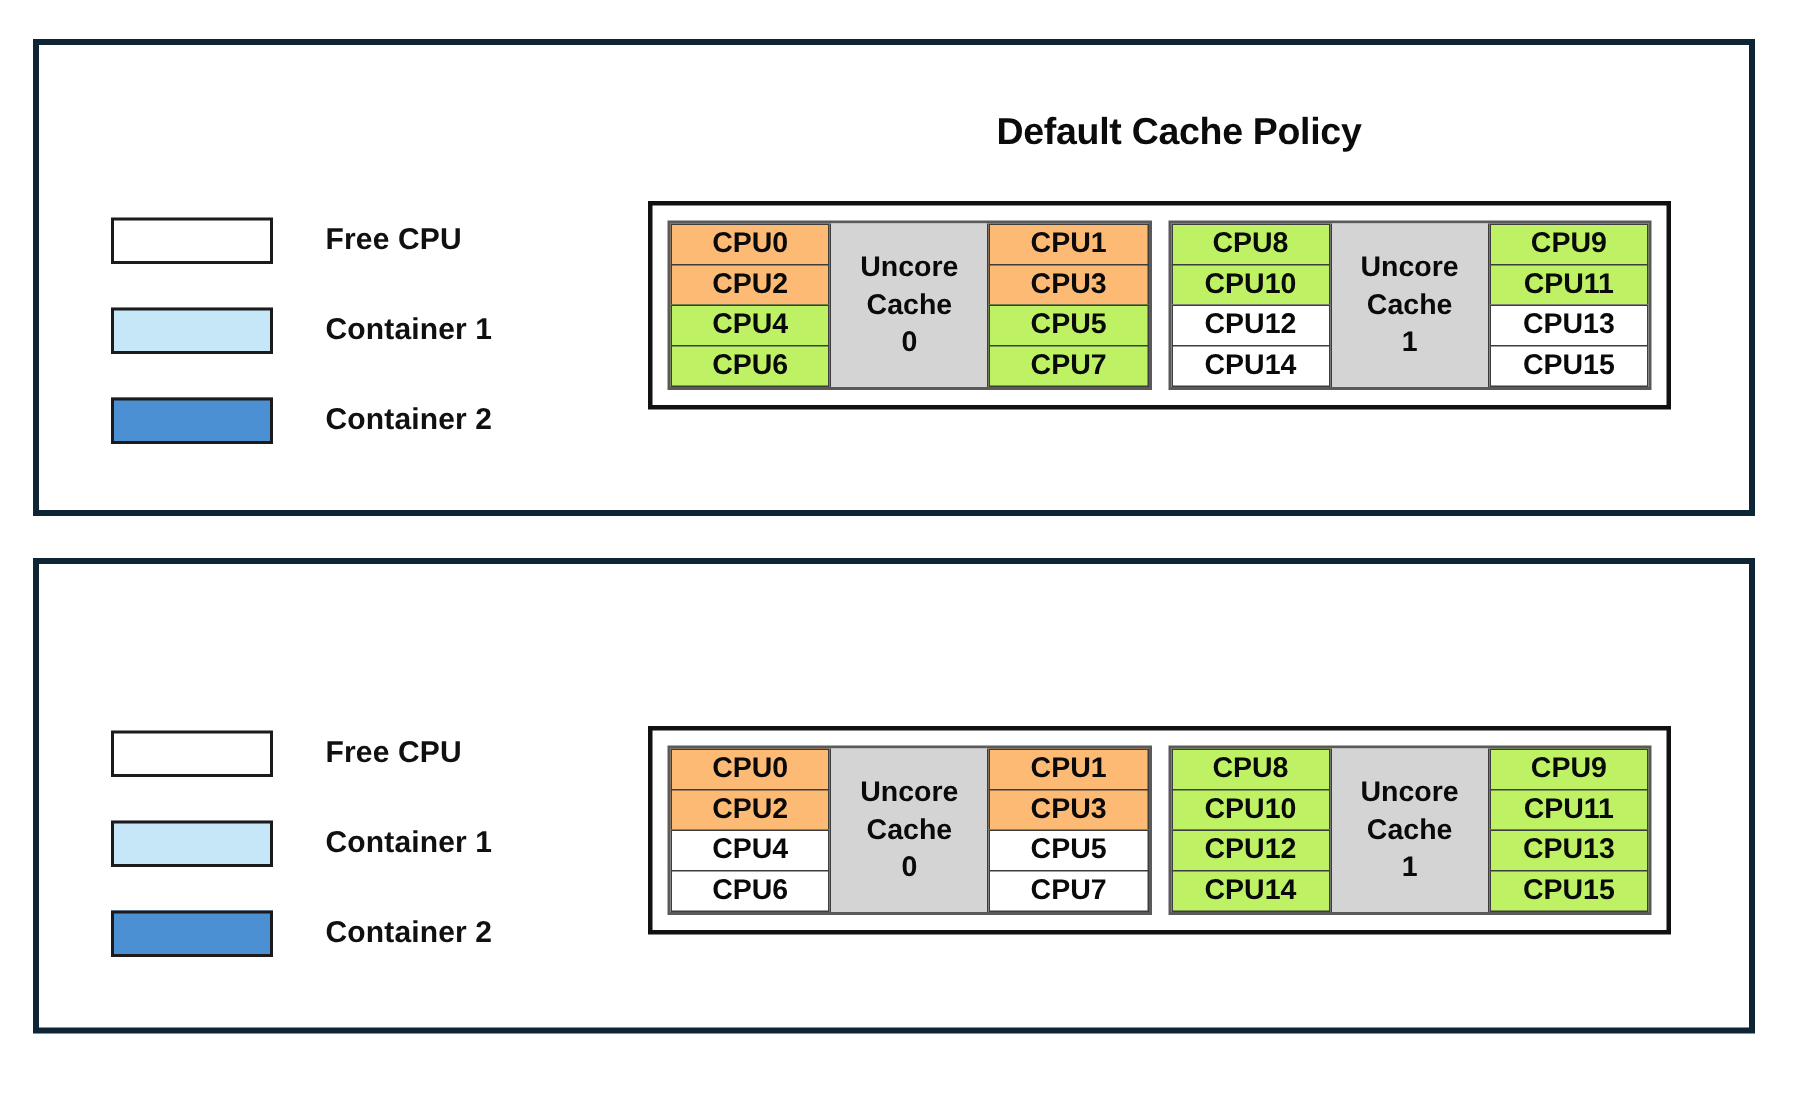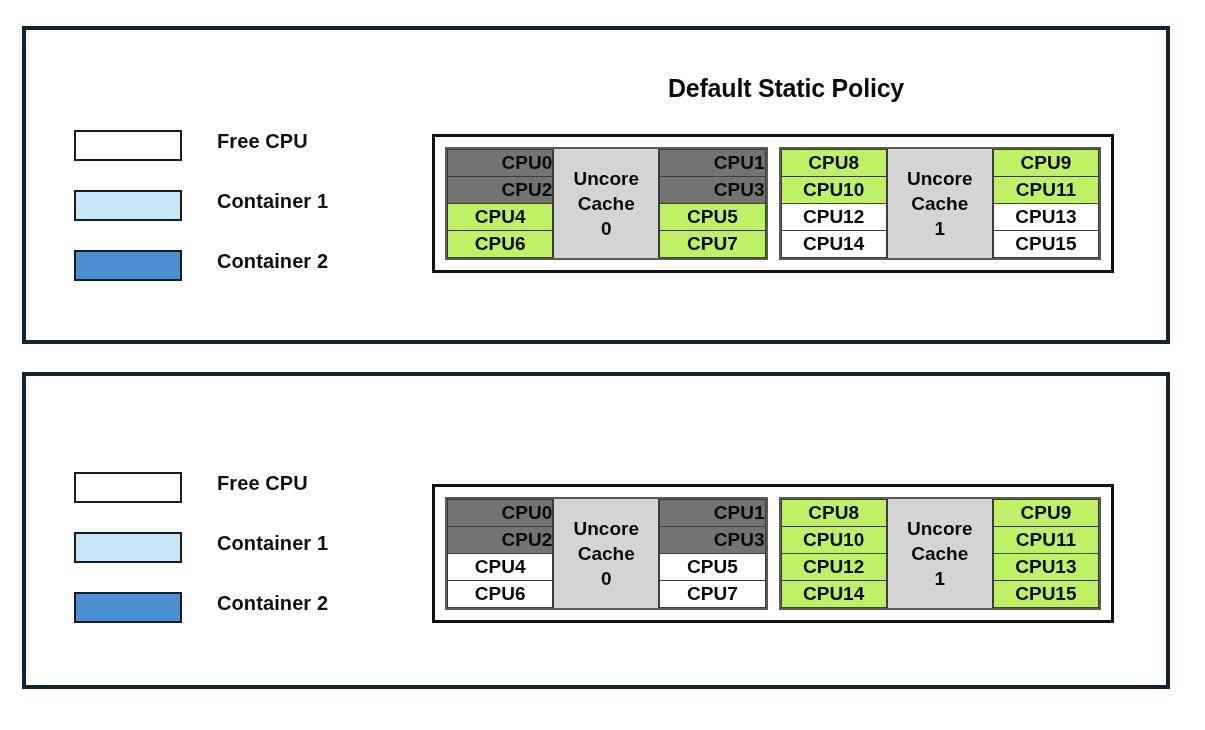--- a/index.html
+++ b/index.html
@@ -29,21 +29,21 @@
   
   .legend {
     position: absolute;
     left: 48px;
     top: 100px;
   }
   #panel-1 .legend { top: 96px; }
 
   .legend-row {
     display: flex;
-    align-items: flex-start;
+    align-items: center;
     height: 60px;
   }
   .legend-swatch {
     width: 108px;
     height: 31px;
     border: 2px solid #1b1b1b;
     box-sizing: border-box;
     flex: 0 0 auto;
   }
   .legend-swatch.free      { background: #ffffff; }
@@ -109,21 +109,21 @@
     font-weight: bold;
     color: #0a0a0a;
     border: 1px solid #3d3d3d;
     box-sizing: border-box;
     margin-top: -1px;
     overflow: hidden;
     white-space: nowrap;
   }
   .cpu-cell:first-child { margin-top: 0; }
   .cpu-cell.free       { background: #ffffff; }
-  .cpu-cell.container1 { background: #737373; text-align: right; }
+  .cpu-cell.container1 { background: #fdba74; }
   .cpu-cell.container2 { background: #bef264; }
 
   .cache-box {
     flex: 0 0 104px;
     background: #d4d4d4;
     border-left: 1px solid #3d3d3d;
     border-right: 1px solid #3d3d3d;
     display: flex;
     flex-direction: column;
     align-items: center;
@@ -132,21 +132,21 @@
     font-weight: bold;
     color: #0a0a0a;
     line-height: 1.33;
   }
   .cache-box span { display: block; }
 </style>
 </head>
 <body>
 
 <div class="panel" id="panel-0">
-  <div class="panel-title">Default Static Policy</div>
+  <div class="panel-title">Default Cache Policy</div>
 
   <div class="legend">
     <div class="legend-row">
       <div class="legend-swatch free"></div>
       <div class="legend-label">Free CPU</div>
     </div>
     <div class="legend-row">
       <div class="legend-swatch container1"></div>
       <div class="legend-label">Container 1</div>
     </div>

